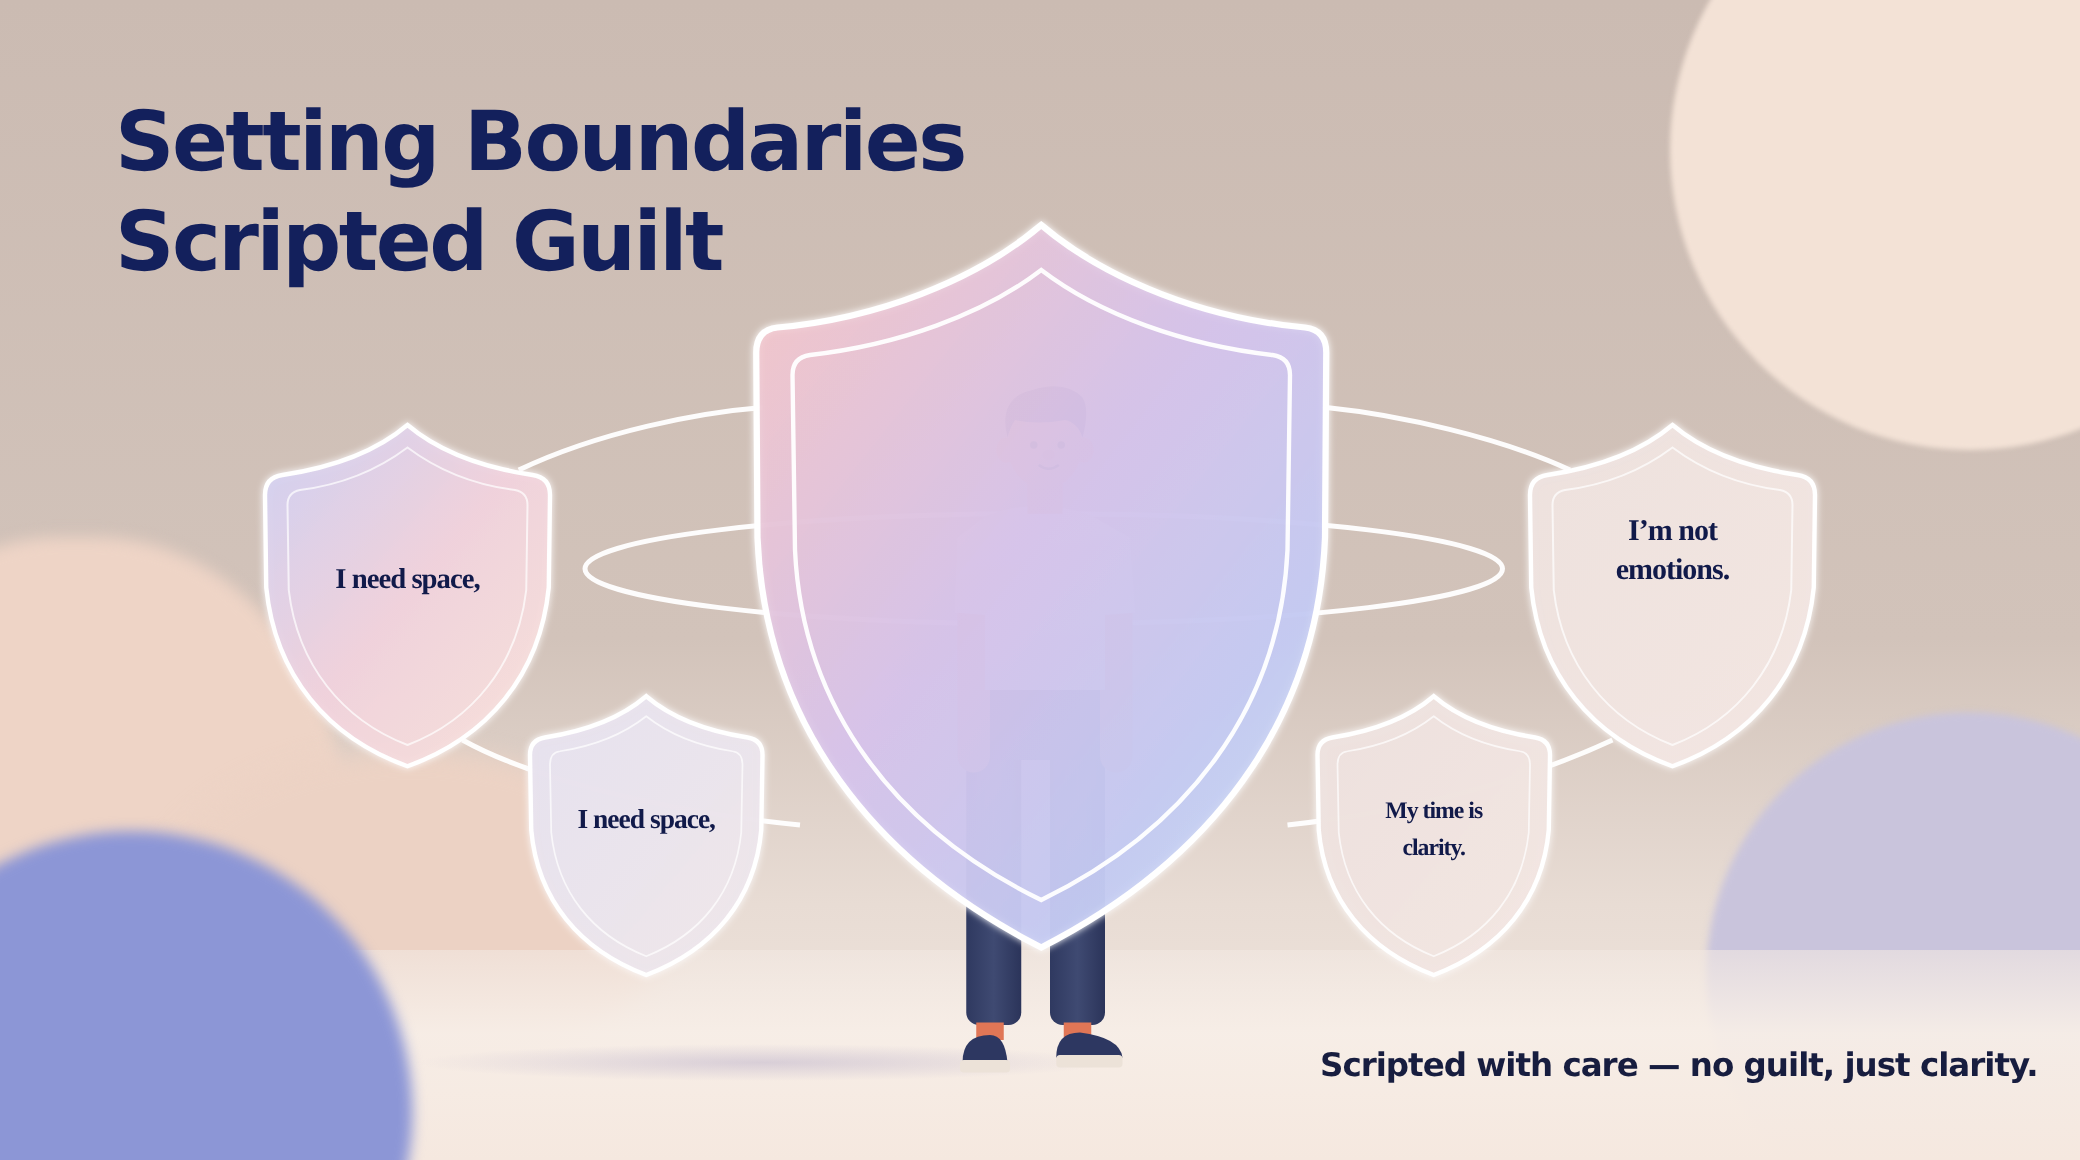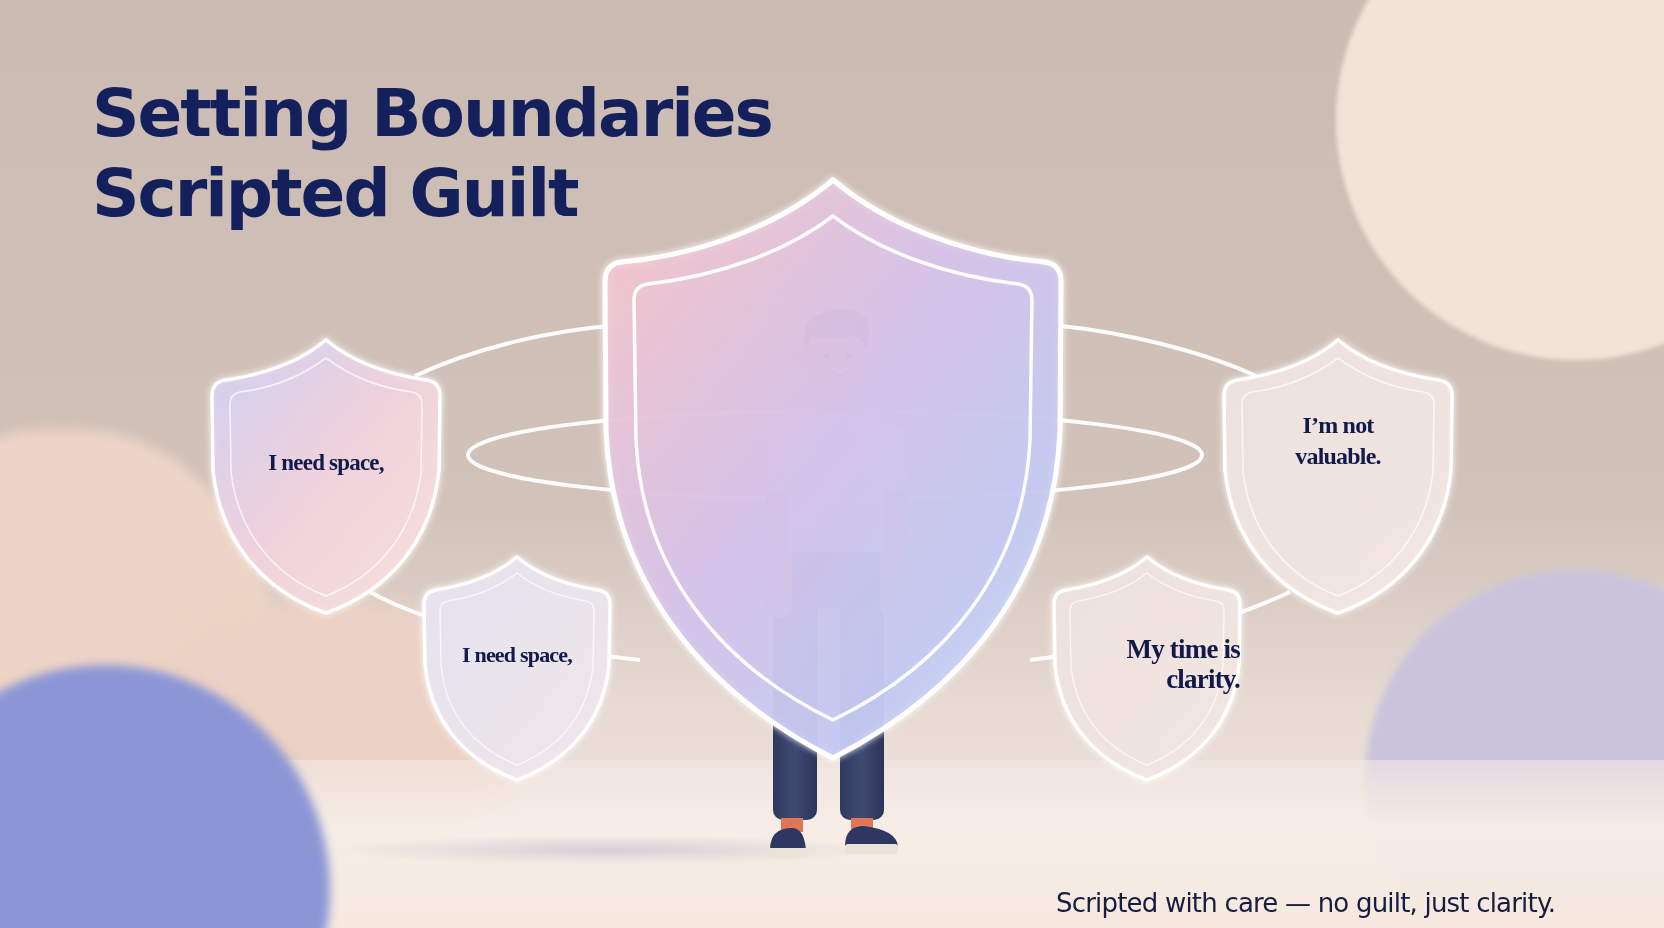--- a/index.html
+++ b/index.html
@@ -23,24 +23,24 @@
     line-height: 80px; letter-spacing: -2px; color: #13205c; }
   .title span { display: block; }
 
   svg.scene { position: absolute; left: 0; top: 0; width: 1664px; height: 928px; overflow: visible; }
 
   .shield-text { position: absolute; text-align: center; color: #111a4a;
     font-family: Liberation Serif, serif; font-weight: 700; letter-spacing: -0.8px; }
   .st-left-top { left: 212px; top: 450px; width: 228px; font-size: 23px; }
   .st-left-bot { left: 424px; top: 642px; width: 186px; font-size: 22px; }
   .st-right-top { left: 1224px; top: 410px; width: 228px; font-size: 24px; line-height: 31px; }
-  .st-right-bot { left: 1054px; top: 634px; width: 186px; font-size: 27px; line-height: 30px; text-align: right; }
+  .st-right-bot { left: 1054px; top: 634px; width: 186px; font-size: 19px; line-height: 30px; }
 
-  .footer { position: absolute; left: 1056px; top: 888px; font-size: 26px; color: #171d3f;
-    font-family: "DejaVu Sans", sans-serif; letter-spacing: -0.8px; white-space: nowrap; }
+  .footer { position: absolute; left: 1056px; top: 838px; font-size: 26px; color: #171d3f;
+    font-family: "DejaVu Sans", sans-serif; letter-spacing: -0.8px; white-space: nowrap; font-weight: bold; }
 </style>
 </head>
 <body>
 
 <div class="stage">
   <div class="blob blob-peach-tr"></div>
   <div class="blob blob-peach-left"></div>
   <div class="blob blob-peach-left2"></div>
   <div class="blob blob-blue-right"></div>
   <div class="floor"></div>
@@ -155,21 +155,21 @@
     <g>
       <path d="M 1147 557 C 1126 575, 1098 585, 1066 590 Q 1054 592 1054 604 L 1055 664 C 1060 720, 1094 760, 1147 780 C 1200 760, 1234 720, 1239 664 L 1240 604 Q 1240 592 1228 590 C 1196 585, 1168 575, 1147 557 Z" fill="url(#gRightTop)" fill-opacity="0.95" stroke="#ffffff" stroke-width="3.5" filter="url(#glow)"></path>
       <path d="M 1147 573 C 1128 588, 1104 597, 1078 601 Q 1070 602 1070 612 L 1071 666 C 1076 714, 1104 748, 1147 765 C 1190 748, 1218 714, 1223 666 L 1224 612 Q 1224 602 1216 601 C 1190 597, 1166 588, 1147 573 Z" fill="none" stroke="#ffffff" stroke-width="1.4" opacity="0.7"></path>
     </g>
   </svg>
 
   <div class="shield-text st-left-top">I need space,</div>
   <div class="shield-text st-left-bot">I need space,</div>
   <div class="shield-text st-right-top">
     <div>I’m not</div>
-    <div>valuable.</div>
+    <div>emotions.</div>
   </div>
   <div class="shield-text st-right-bot">
     <div>My time is</div>
     <div>clarity.</div>
   </div>
 
   <div class="footer">Scripted with care — no guilt, just clarity.</div>
 </div>
 
 </body></html>

